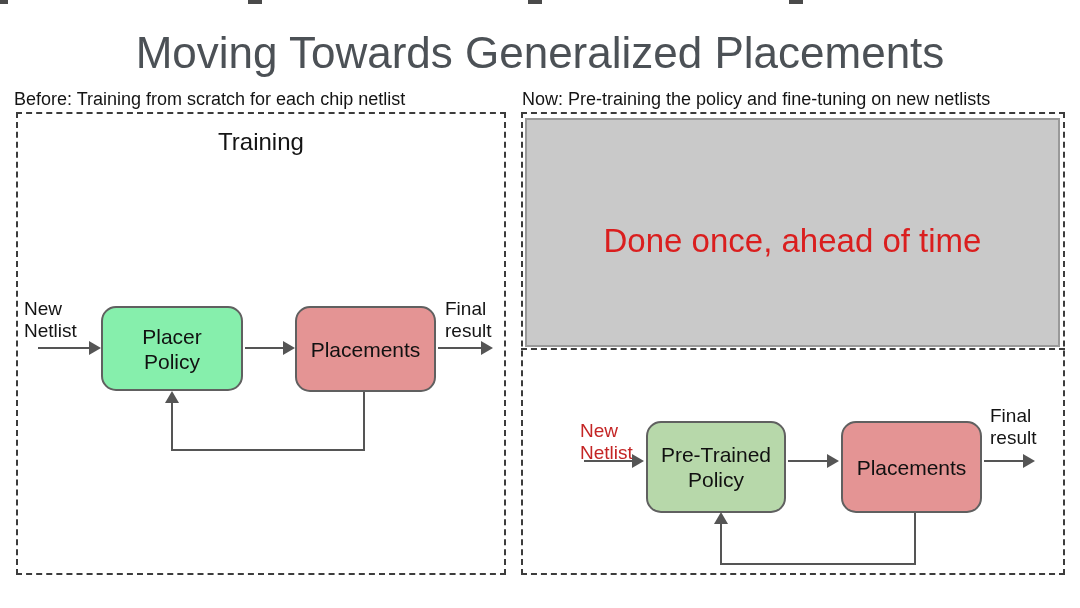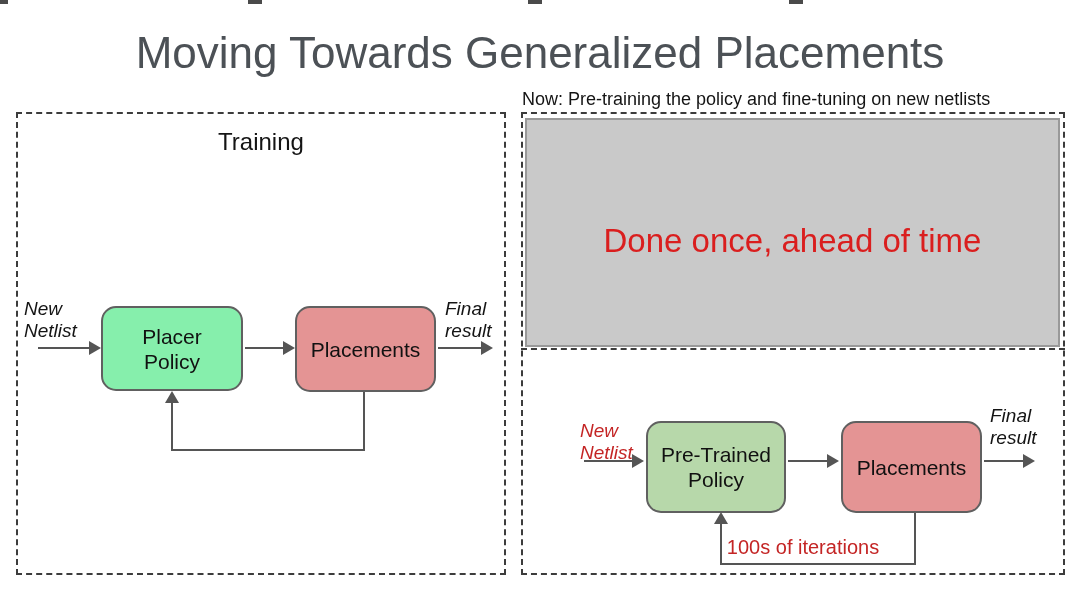--- a/index.html
+++ b/index.html
@@ -13,38 +13,39 @@
            display:flex;align-items:center;justify-content:center;
            font-size:21px;line-height:25px;color:#111;text-align:center;}
   .hline{position:absolute;height:2px;background:#555;}
   .vline{position:absolute;width:2px;background:#555;}
   .ah-right{position:absolute;width:0;height:0;
             border-top:7px solid transparent;border-bottom:7px solid transparent;
             border-left:12px solid #555;}
   .ah-up{position:absolute;width:0;height:0;
          border-left:7px solid transparent;border-right:7px solid transparent;
          border-bottom:12px solid #555;}
-  .side-label{position:absolute;font-size:19px;line-height:22px;color:#141414;font-style:italic;}
+  .side-label{position:absolute;font-size:19px;line-height:22px;color:#141414;}
   .stage-label{position:absolute;width:100%;text-align:center;font-size:24px;color:#141414;}
   .loop-label{position:absolute;font-size:20px;color:#141414;text-align:center;}
   .heading{position:absolute;top:89px;font-size:18px;color:#141414;}
   .tick{position:absolute;top:0;height:4px;background:#4a4a4a;}
 </style>
 </head>
 <body>
 
 <div id="stage">
 
   <div class="tick" style="left:0;width:8px;"></div>
   <div class="tick" style="left:248px;width:14px;"></div>
   <div class="tick" style="left:528px;width:14px;"></div>
   <div class="tick" style="left:789px;width:14px;"></div>
 
   <div class="abs center" style="left: 0px; top: 28px; width: 1080px; font-size: 44px; color: rgb(76, 81, 86);">Moving Towards Generalized Placements</div>
 
+  <div class="heading" style="left: 14px; color: rgb(20, 20, 20);">Before: Training from scratch for each chip netlist</div>
   <div class="heading" style="left: 522px; color: rgb(20, 20, 20);">Now: Pre-training the policy and fine-tuning on new netlists</div>
 
   <div class="panel" style="left:16px;top:112px;width:490px;height:463px;">
 
     <div class="stage-label" style="top:14px;">Training</div>
 
     <div class="side-label prewrap" style="left:6px;top:184px;">New
 Netlist</div>
 
     <div class="hline" style="left: 20px; top: 233px; width: 52px; background-color: rgb(85, 85, 85);"></div>
@@ -98,16 +99,15 @@
     <div class="ah-right" style="left: 500px; top: 340px; border-left-color: rgb(85, 85, 85);"></div>
 
     <div class="side-label prewrap" style="left:467px;top:291px;">Final
 result</div>
 
     <div class="vline" style="left: 391px; top: 399px; height: 52px; background-color: rgb(85, 85, 85);"></div>
     <div class="hline" style="left: 197px; top: 449px; width: 196px; background-color: rgb(85, 85, 85);"></div>
     <div class="vline" style="left: 197px; top: 409px; height: 40px; background-color: rgb(85, 85, 85);"></div>
     <div class="ah-up" style="left: 191px; top: 398px; border-bottom-color: rgb(85, 85, 85);"></div>
 
-    <div class="loop-label" style="left: 160px; top: 422px; width: 240px; color: rgb(196, 37, 37);">100s of iterations</div>
   </div>
 
 </div>
 
 </body></html>

